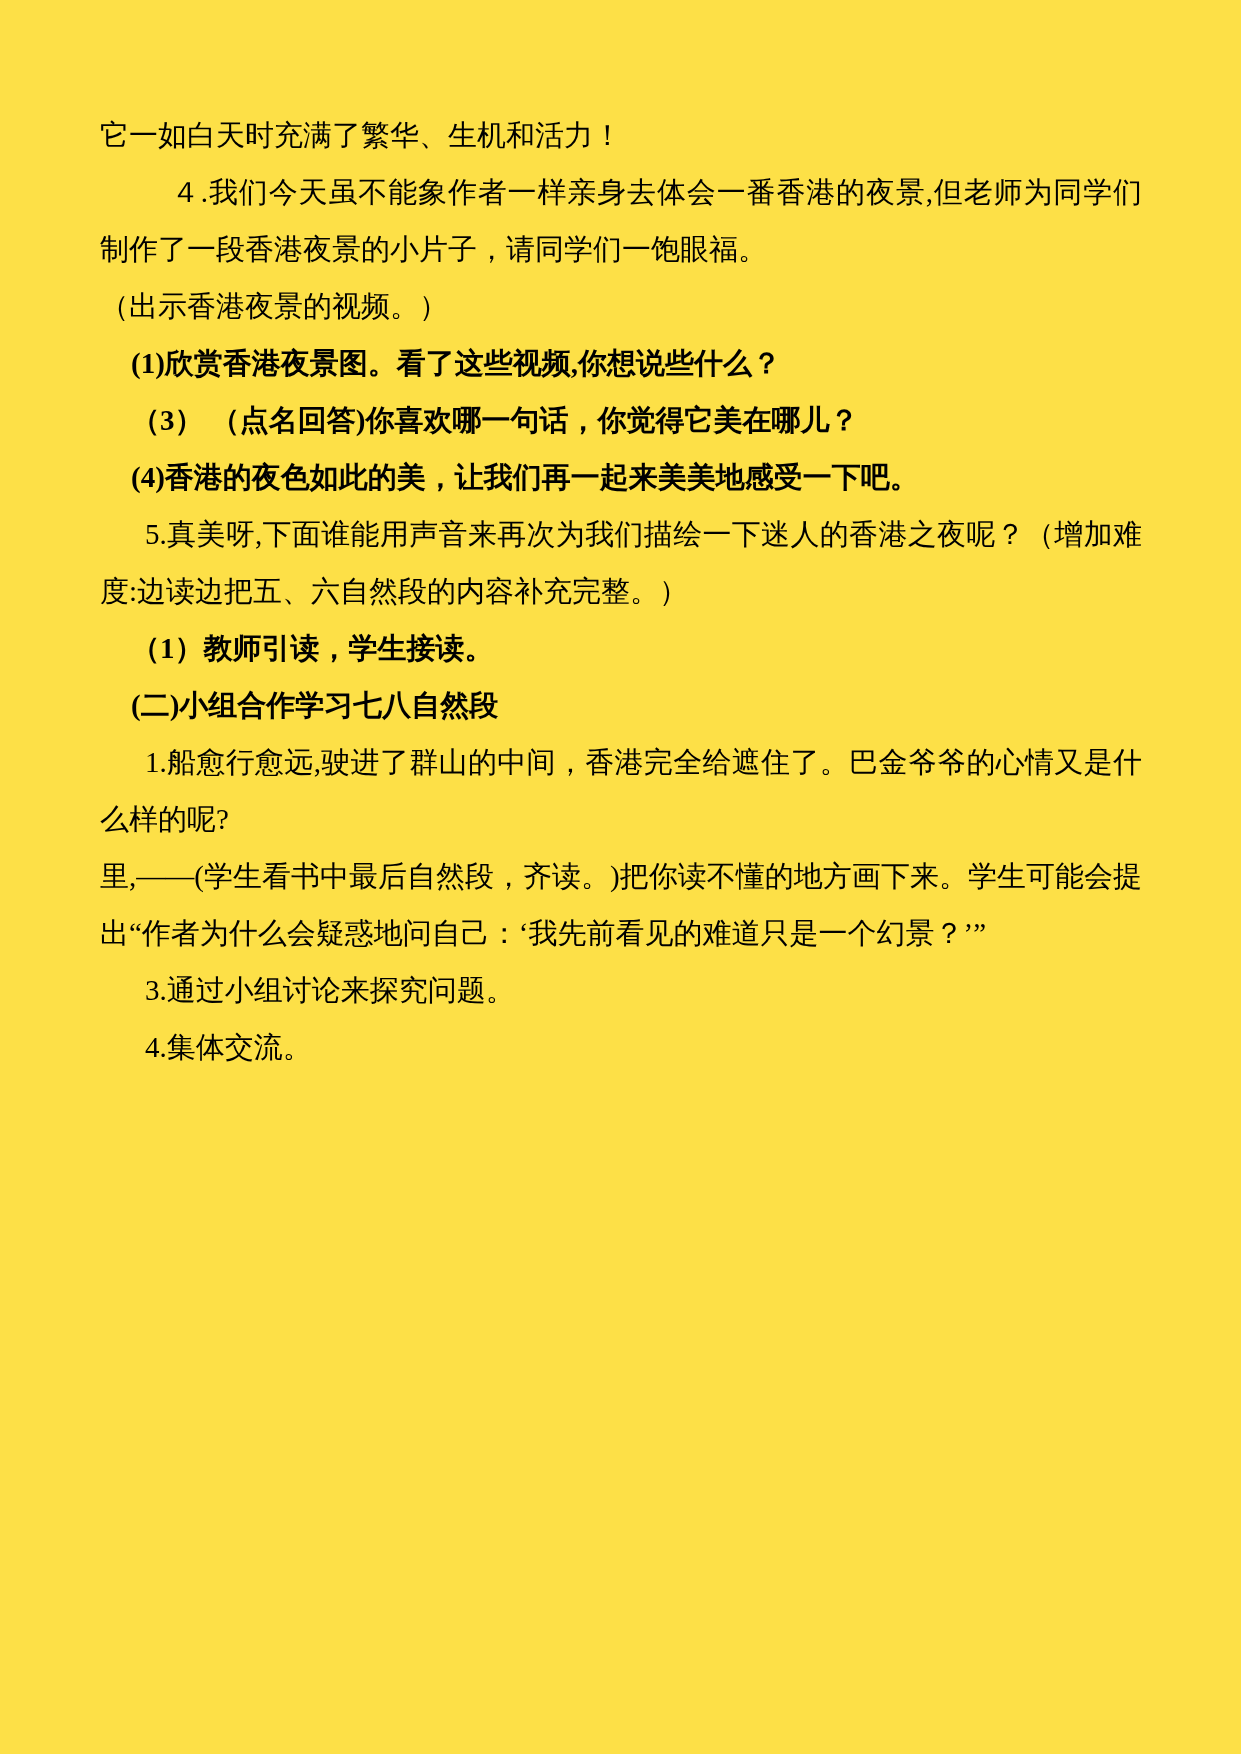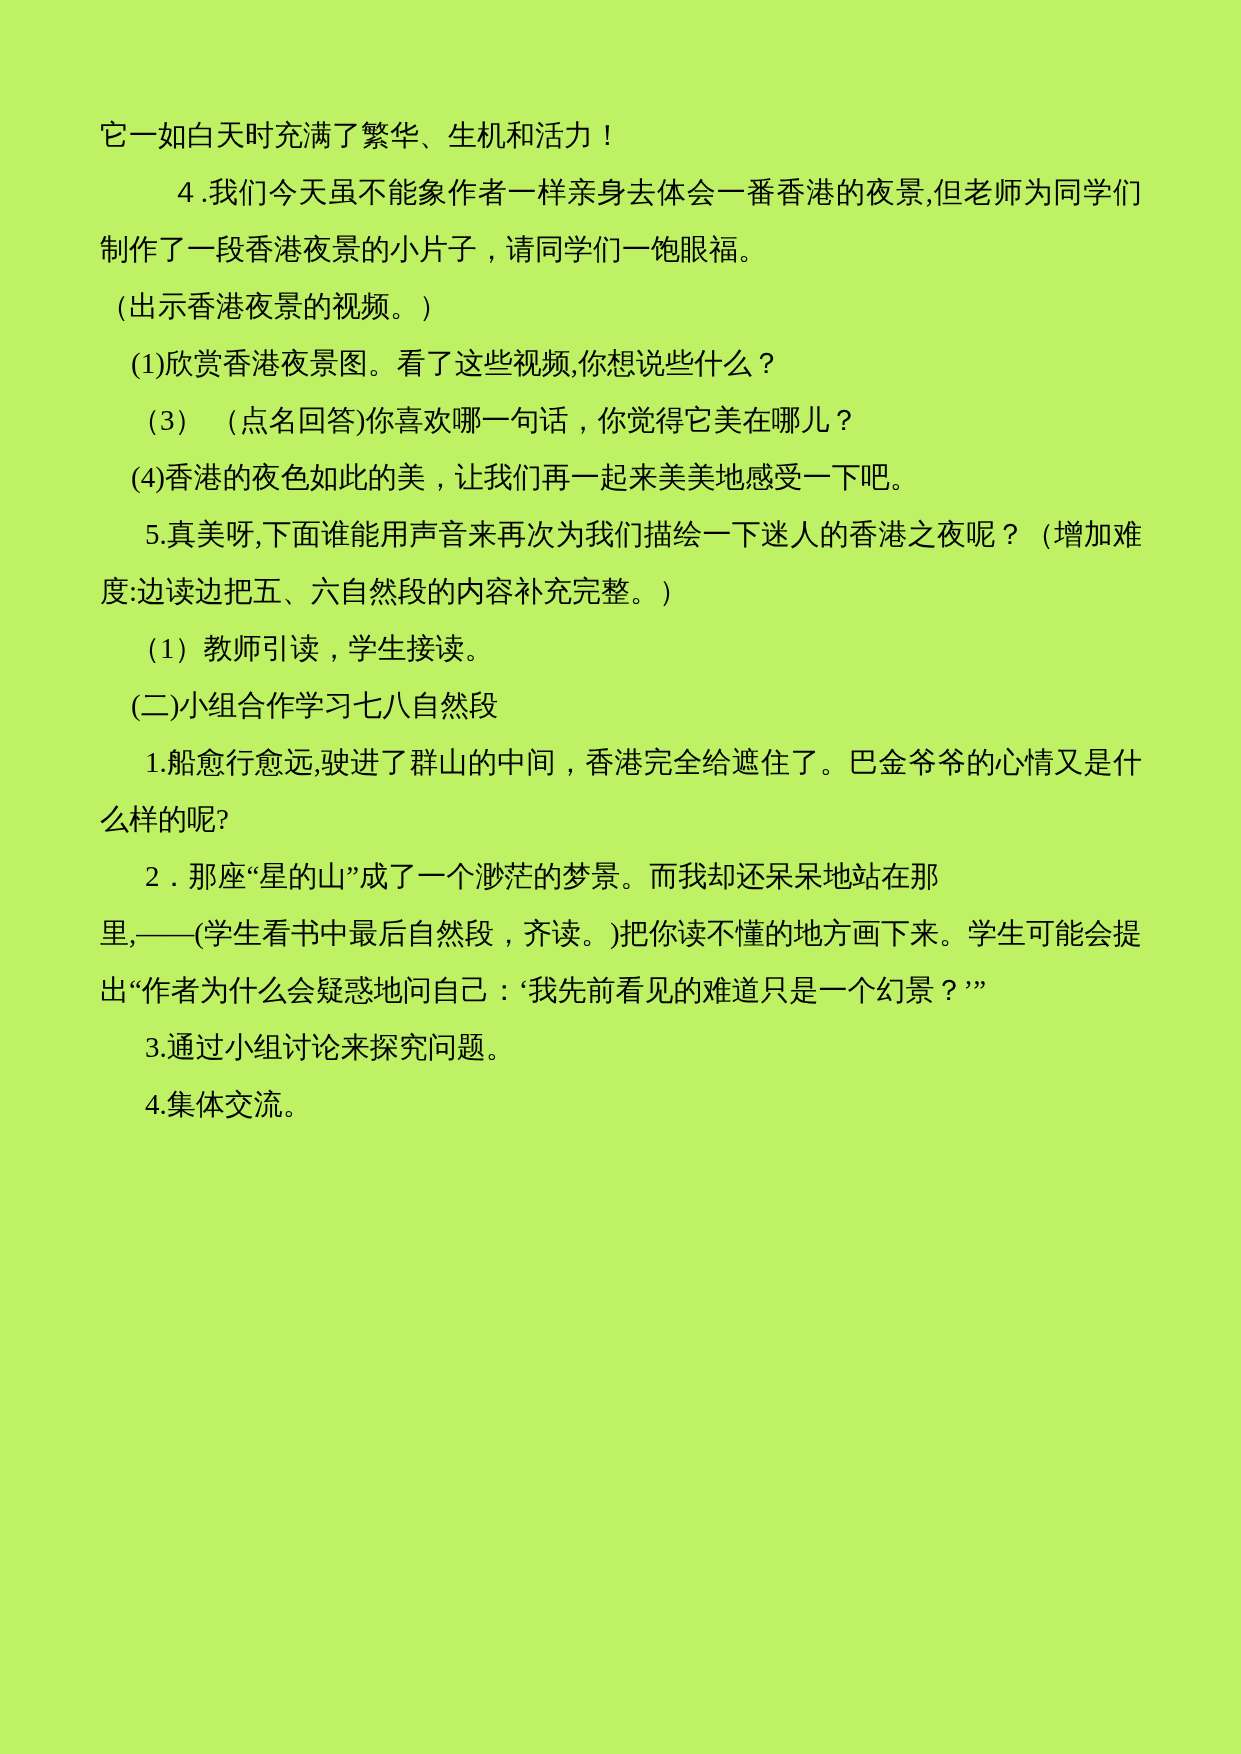--- a/index.html
+++ b/index.html
@@ -5,51 +5,50 @@
   html, body {
     margin: 0;
     padding: 0;
     background: #ffffff;
   }
   .page {
     position: relative;
     width: 1241px;
     height: 1754px;
     box-sizing: border-box;
-    background: #bef264;
+    background: #fde047;
     padding: 107px 99px 0 100px;
     font-family: "Liberation Serif", "DejaVu Serif", serif;
     font-size: 29px;
     line-height: 57px;
     color: #000000;
     overflow: hidden;
   }
   .page p {
     margin: 0;
     padding: 0;
     text-align: justify;
     text-justify: inter-ideograph;
     word-break: break-all;
   }
   .ind0  { text-indent: 0; }
-  .ind1  { text-indent: 31px; }
+  .ind1  { text-indent: 31px; font-weight: bold; }
   .ind15 { text-indent: 45px; }
   .ind2  { text-indent: 71px; }
 </style>
 </head>
 <body>
 
 <div class="page">
   <p class="ind0">它一如白天时充满了繁华、生机和活力！</p>
   <p class="ind2">４.我们今天虽不能象作者一样亲身去体会一番香港的夜景,但老师为同学们制作了一段香港夜景的小片子，请同学们一饱眼福。</p>
   <p class="ind0">（出示香港夜景的视频。）</p>
   <p class="ind1">(1)欣赏香港夜景图。看了这些视频,你想说些什么？</p>
   <p class="ind1">（3） （点名回答)你喜欢哪一句话，你觉得它美在哪儿？</p>
   <p class="ind1">(4)香港的夜色如此的美，让我们再一起来美美地感受一下吧。</p>
   <p class="ind15">5.真美呀,下面谁能用声音来再次为我们描绘一下迷人的香港之夜呢？（增加难度:边读边把五、六自然段的内容补充完整。）</p>
   <p class="ind1">（1）教师引读，学生接读。</p>
   <p class="ind1">(二)小组合作学习七八自然段</p>
   <p class="ind15">1.船愈行愈远,驶进了群山的中间，香港完全给遮住了。巴金爷爷的心情又是什么样的呢?</p>
-  <p class="ind15">2．那座“星的山”成了一个渺茫的梦景。而我却还呆呆地站在那</p>
   <p class="ind0">里,——(学生看书中最后自然段，齐读。)把你读不懂的地方画下来。学生可能会提出“作者为什么会疑惑地问自己：‘我先前看见的难道只是一个幻景？’”</p>
   <p class="ind15">3.通过小组讨论来探究问题。</p>
   <p class="ind15">4.集体交流。</p>
 </div>
 
 </body></html>

